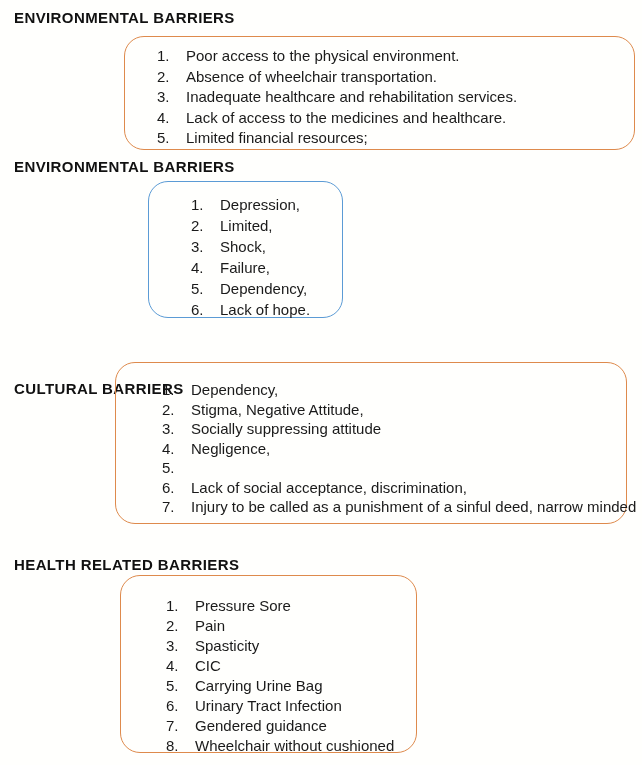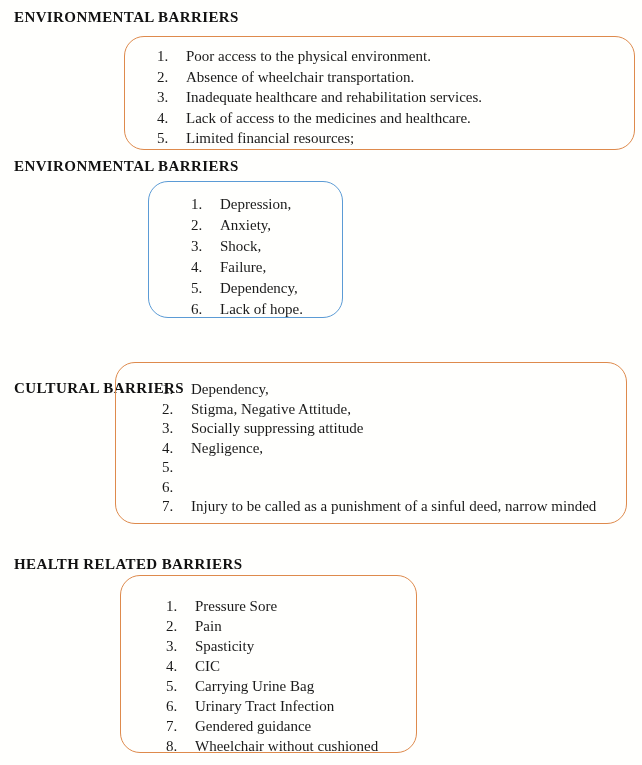--- a/index.html
+++ b/index.html
@@ -5,21 +5,21 @@
   html, body {
     margin: 0;
     padding: 0;
     background: #ffffff;
   }
   .page {
     position: relative;
     width: 642px;
     height: 765px;
     background: #fffffd;
-    font-family: Liberation Serif, serif;
+    font-family: Liberation Sans, sans-serif;
     color: #1a1a1a;
     overflow: hidden;
   }
   .heading {
     position: absolute;
     left: 14px;
     margin: 0;
     font-size: 15px;
     font-weight: bold;
     letter-spacing: 0.4px;
@@ -106,21 +106,21 @@
 
   <h2 class="heading heading-psy">ENVIRONMENTAL BARRIERS</h2>
   <div class="box box-psy" style="border-color: rgb(91, 155, 213);">
     <div class="list list-psy">
         <div class="li">
           <span class="num">1.</span>
           <span class="txt">Depression,</span>
         </div>
         <div class="li">
           <span class="num">2.</span>
-          <span class="txt">Anxiety,</span>
+          <span class="txt">Limited,</span>
         </div>
         <div class="li">
           <span class="num">3.</span>
           <span class="txt">Shock,</span>
         </div>
         <div class="li">
           <span class="num">4.</span>
           <span class="txt">Failure,</span>
         </div>
         <div class="li">
@@ -151,20 +151,21 @@
         </div>
         <div class="li">
           <span class="num">4.</span>
           <span class="txt">Negligence,</span>
         </div>
         <div class="li">
           <span class="num">5.</span>
         </div>
         <div class="li">
           <span class="num">6.</span>
+          <span class="txt">Lack of social acceptance, discrimination,</span>
         </div>
         <div class="li">
           <span class="num">7.</span>
           <span class="txt">Injury to be called as a punishment of a sinful deed, narrow minded</span>
         </div>
       </div>
   </div>
 
   <h2 class="heading heading-hea">HEALTH RELATED BARRIERS</h2>
   <div class="box box-hea" style="border-color: rgb(222, 138, 76);">

